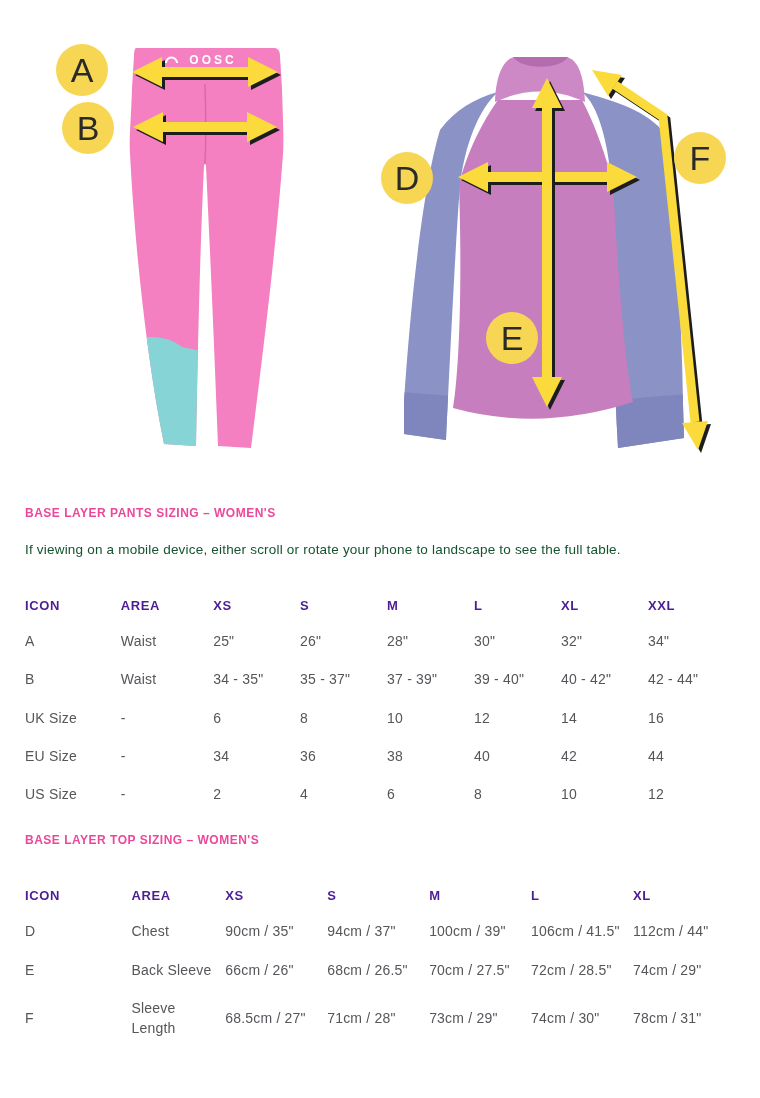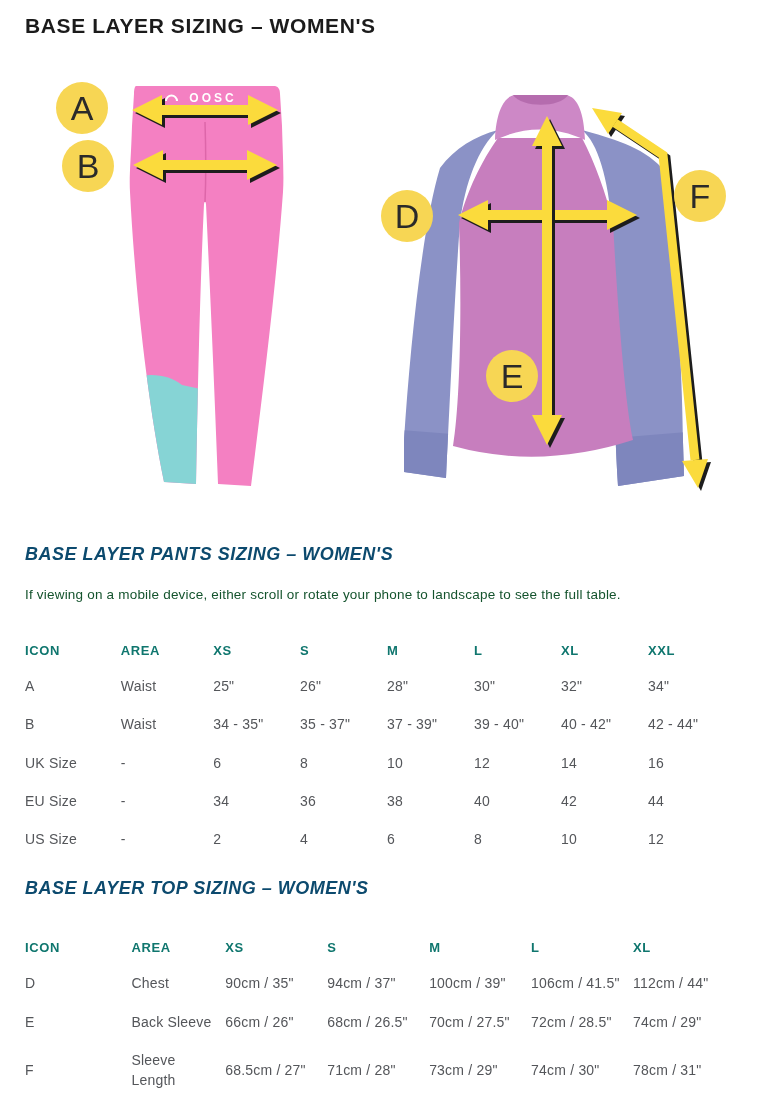--- a/index.html
+++ b/index.html
@@ -26,54 +26,52 @@
     font-family: "Liberation Sans", sans-serif;
     font-size: 34px; font-weight: 500; fill: #2a2a2a;
   }
   .logo-text {
     font-family: "Liberation Sans", sans-serif;
     font-size: 12px; font-weight: 700; fill: #ffffff; letter-spacing: 3px;
   }
 
   h2.section-title {
     margin-top: 46px;
-    font-size: 18px; font-weight: 700; color: #0c4a6e;
+    font-size: 12px; font-weight: 700; color: #ec4899;
     letter-spacing: 0.5px;
-    font-style: italic;
   }
   p.mobile-note {
     margin-top: 22px;
     font-size: 13.5px; color: #14532d; letter-spacing: 0.2px;
   }
 
   table.size-table {
     width: 100%; margin-top: 32px;
     border-collapse: collapse; table-layout: fixed;
   }
   table.size-table th {
-    text-align: left; font-size: 13px; font-weight: 700; color: #0f766e;
+    text-align: left; font-size: 13px; font-weight: 700; color: #4c1d95;
     letter-spacing: 0.6px; padding: 9px 8px 9px 0; vertical-align: middle;
   }
   table.size-table td {
     text-align: left; font-size: 14px; color: #54565a;
     letter-spacing: 0.2px; padding: 9px 8px 9px 0; vertical-align: middle;
     line-height: 1.45; height: 35px;
   }
   table.pants-table th:nth-child(1), table.pants-table td:nth-child(1) { width: 13.5%; }
   table.pants-table th:nth-child(2), table.pants-table td:nth-child(2) { width: 13%; }
   table.top-table th:nth-child(1), table.top-table td:nth-child(1) { width: 15%; }
   table.top-table th:nth-child(2), table.top-table td:nth-child(2) { width: 13.2%; }
   .top-section h2.section-title { margin-top: 20px; }
 </style>
 </head>
 <body>
 
 <div class="page">
 
-  <h1 class="page-title">BASE LAYER SIZING – WOMEN'S</h1>
 
   <div class="hero">
 
     <svg class="leggings-svg" width="300" height="430" viewBox="0 0 300 430">
       <defs>
         <clipPath id="legclip">
           <path d="M106,18 L245,18 C249,19 250,22 250,26 L252,58 C253,92 254,108 253,124
                    C246,220 232,330 221,418 L188,416 C184,310 180,220 176,136
                    Q175,131 174,136 C170,220 168,310 166,416 L134,414
                    C117,330 105,220 100,124 C99,108 101,92 102,58 L104,26 C104,21 105,18 106,18 Z"></path>

